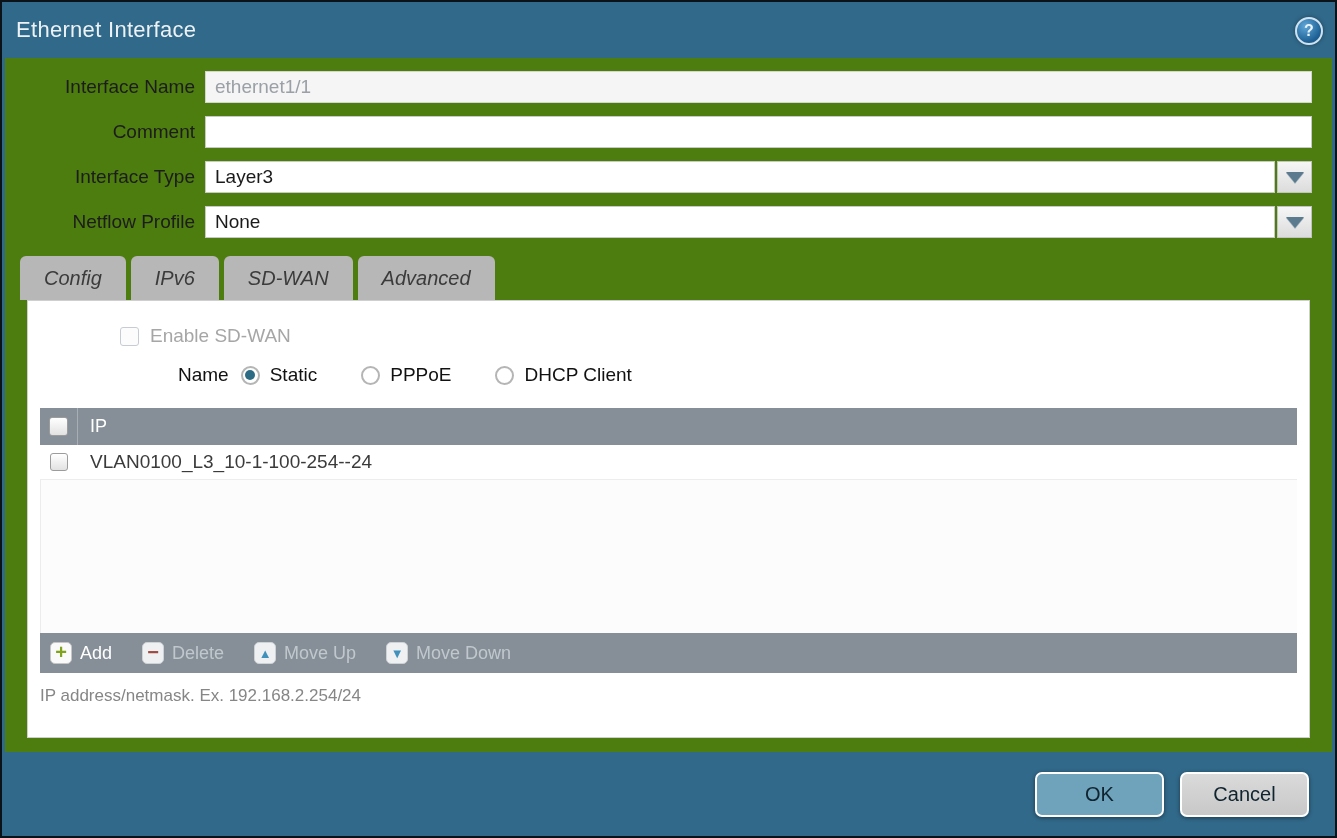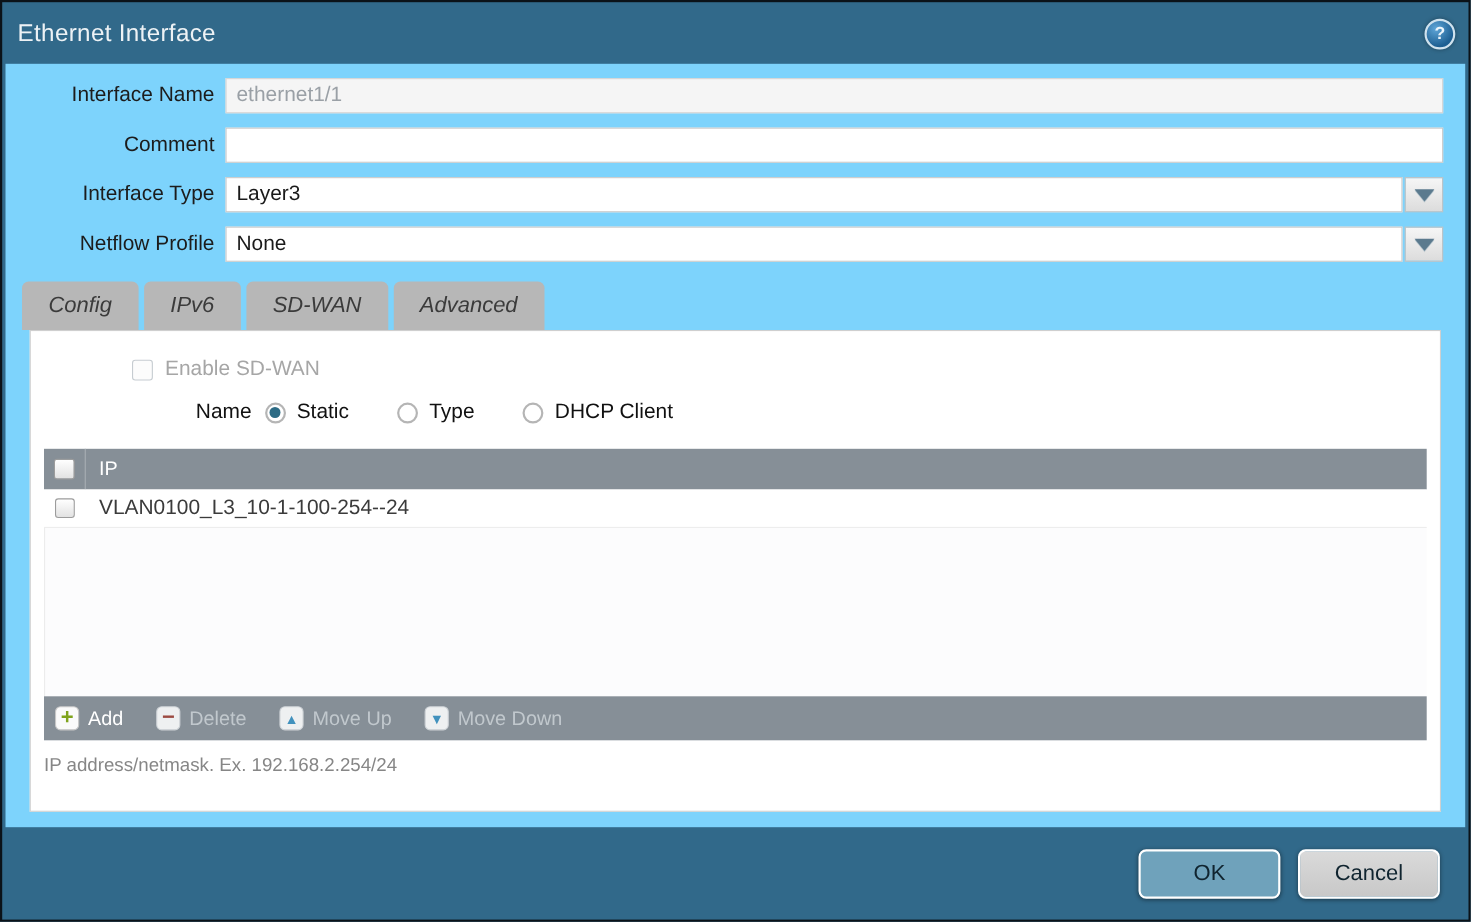--- a/index.html
+++ b/index.html
@@ -32,21 +32,21 @@
     border: 2px solid #cfe2ee;
     color: #eaf4fb; font-size: 16px; font-weight: bold;
     display: flex; align-items: center; justify-content: center;
     cursor: pointer;
     box-shadow: 0 0 4px rgba(0,0,0,.35);
   }
   
   .content {
     flex: 1 1 auto;
     margin: 0 3px;
-    background: #7dd3fc;
+    background: #4d7c0f;
     padding-top: 13px;
     overflow: hidden;
   }
   .form-row {
     display: flex; align-items: center;
     height: 32px; margin-bottom: 13px;
   }
   .form-label {
     width: 200px; flex: 0 0 200px;
     text-align: right; padding-right: 10px;
@@ -264,21 +264,21 @@
       </div>
 
       <div class="type-row">
         <span class="type-label">Name</span>
         <span class="radio-group">
           <span class="radio selected"></span>
           <span class="radio-label">Static</span>
         </span>
         <span class="radio-group">
           <span class="radio"></span>
-          <span class="radio-label">Type</span>
+          <span class="radio-label">PPPoE</span>
         </span>
         <span class="radio-group">
           <span class="radio"></span>
           <span class="radio-label">DHCP Client</span>
         </span>
       </div>
 
       <div class="ip-table">
         <div class="tbl-header">
           <div class="cb-cell">

